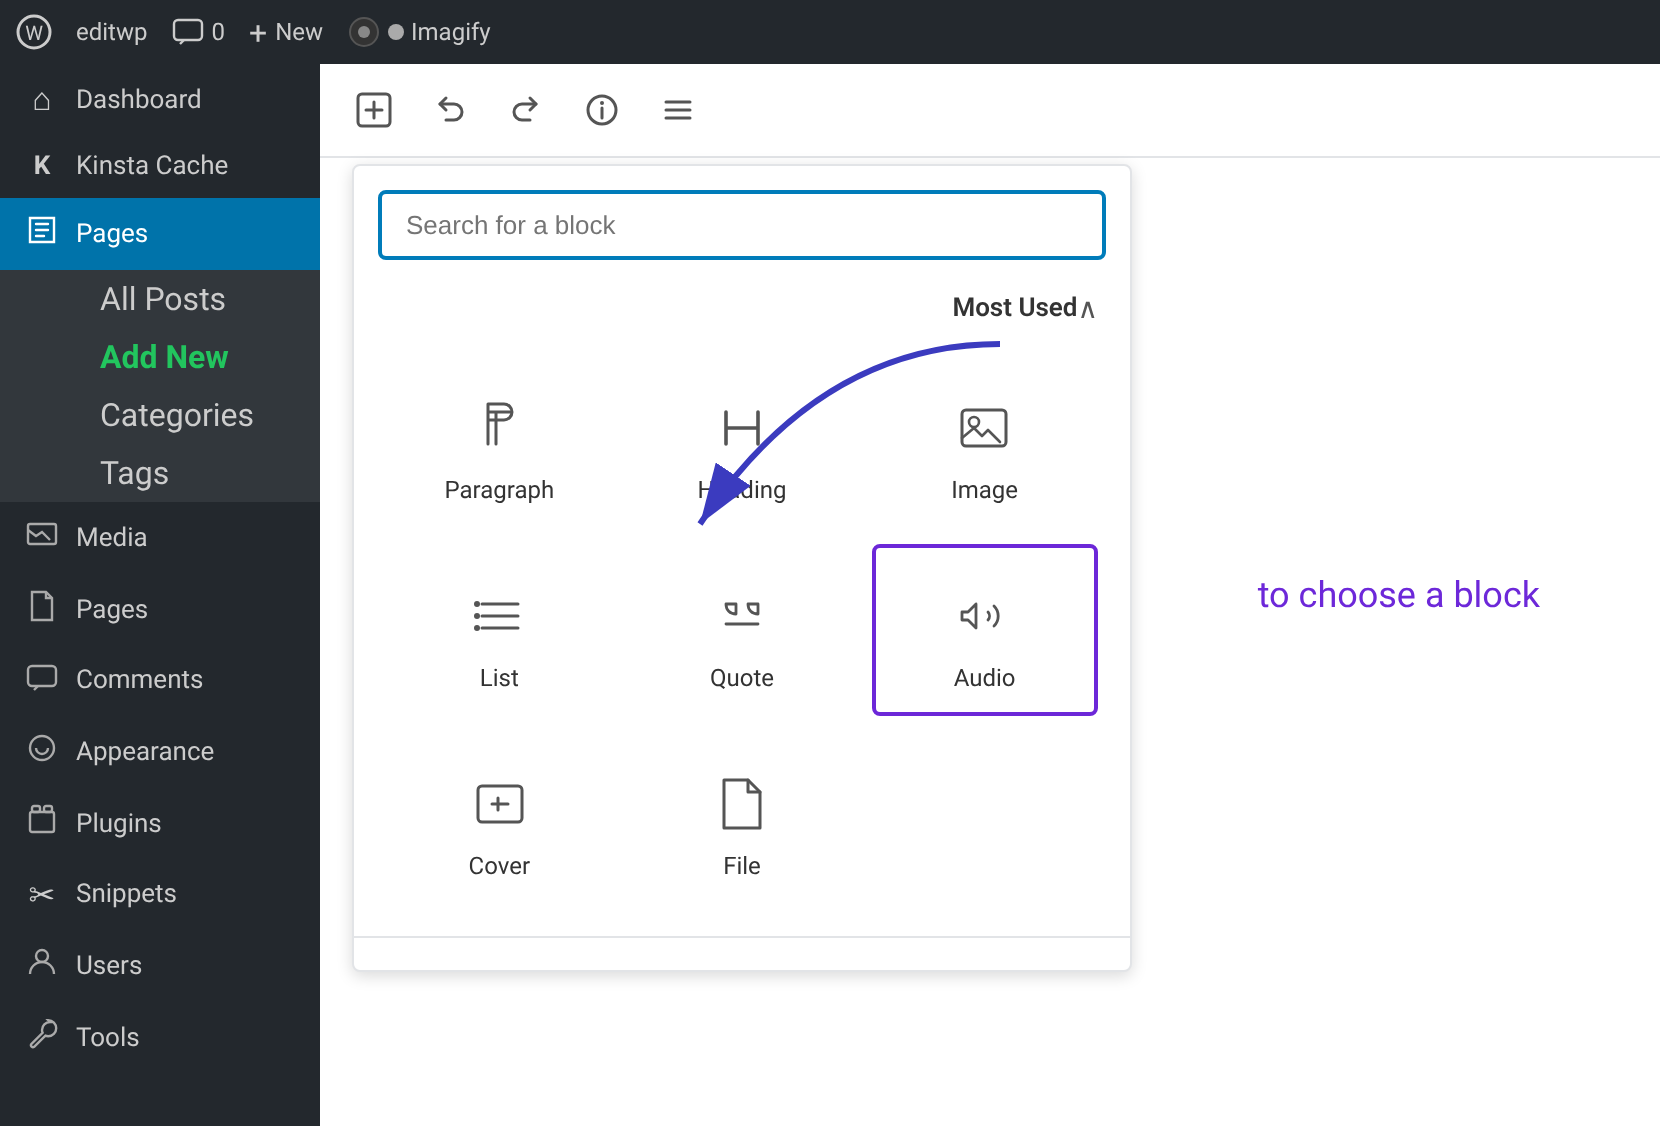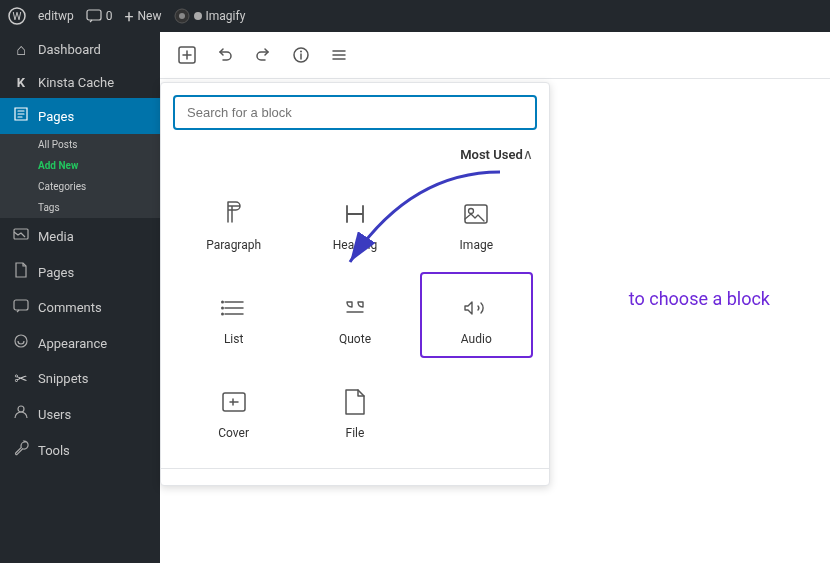--- a/index.html
+++ b/index.html
@@ -49,22 +49,22 @@
       gap: 8px;
       text-decoration: none;
     }
     .nav-item.active { background: #0073aa; color: #fff; }
     .nav-item.active .nav-icon { color: #fff; }
 
     .nav-icon { font-size: 16px; width: 18px; text-align: center; flex-shrink: 0; }
 
     .submenu { background: #32373c; }
     .submenu .sub-item {
-      padding: 5px 12px 5px 38px;
-      font-size: 10px;
+      padding: 5px 12px 5px 50px;
+      font-size: 16px;
       color: #ccc;
       cursor: pointer;
     }
     .submenu .sub-item.active { color: #22c55e; font-weight: 700; }
 
     
     #adminbar {
       position: absolute; top: 0; left: 0; right: 0;
       height: 32px;
       background: #23282d;
@@ -111,21 +111,21 @@
       display: flex; align-items: center; justify-content: center;
       border: none; background: none; cursor: pointer;
       border-radius: 4px; color: #555;
       font-size: 16px;
     }
 
     
     #block-inserter {
       position: absolute;
       top: 50px;
-      left: 0;
+      left: 16px;
       width: 390px;
       background: #fff;
       border: 1px solid #e2e4e7;
       border-radius: 4px;
       box-shadow: 0 2px 8px rgba(0,0,0,0.15);
       z-index: 50;
       padding-bottom: 12px;
     }
 
     #block-search {
@@ -313,20 +313,30 @@
     <div class="nav-item">
       <span class="nav-icon">
         <svg width="16" height="16" viewBox="0 0 16 16" fill="none">
           <circle cx="8" cy="8" r="6" stroke="#aaa" stroke-width="1.2"></circle>
           <path d="M5 8a3 3 0 006 0" stroke="#aaa" stroke-width="1.2"></path>
         </svg>
       </span>
       <span>Appearance</span>
     </div>
 
+    <div class="nav-item">
+      <span class="nav-icon">
+        <svg width="16" height="16" viewBox="0 0 16 16" fill="none">
+          <rect x="3" y="1" width="4" height="3" rx="1" stroke="#aaa" stroke-width="1.2"></rect>
+          <rect x="9" y="1" width="4" height="3" rx="1" stroke="#aaa" stroke-width="1.2"></rect>
+          <rect x="2" y="4" width="12" height="10" rx="1" stroke="#aaa" stroke-width="1.2"></rect>
+        </svg>
+      </span>
+      <span>Plugins</span>
+    </div>
 
     <div class="nav-item">
       <span class="nav-icon">✂</span>
       <span>Snippets</span>
     </div>
 
     <div class="nav-item">
       <span class="nav-icon">
         <svg width="16" height="16" viewBox="0 0 16 16" fill="none">
           <circle cx="8" cy="5" r="3" stroke="#aaa" stroke-width="1.2"></circle>

